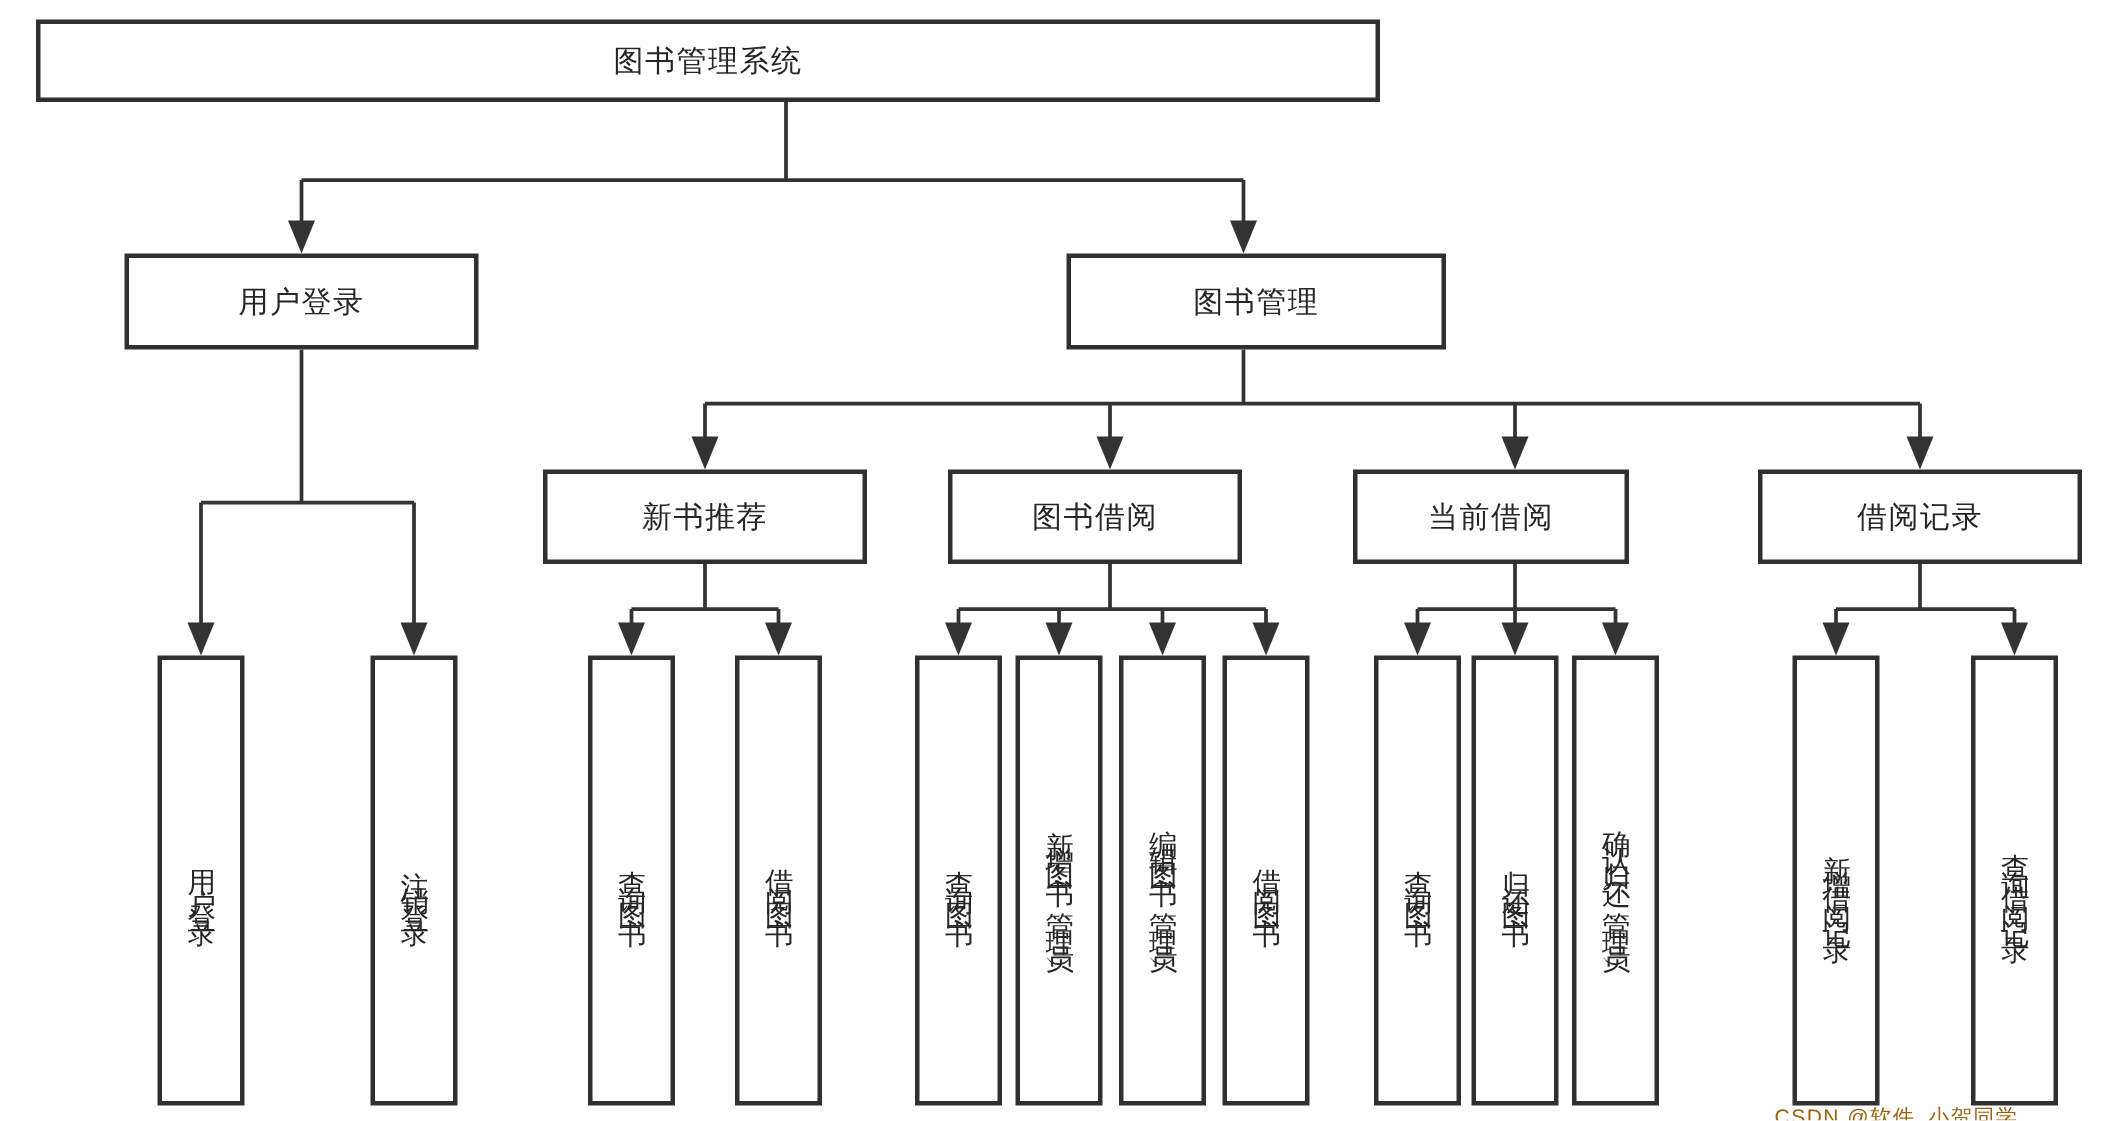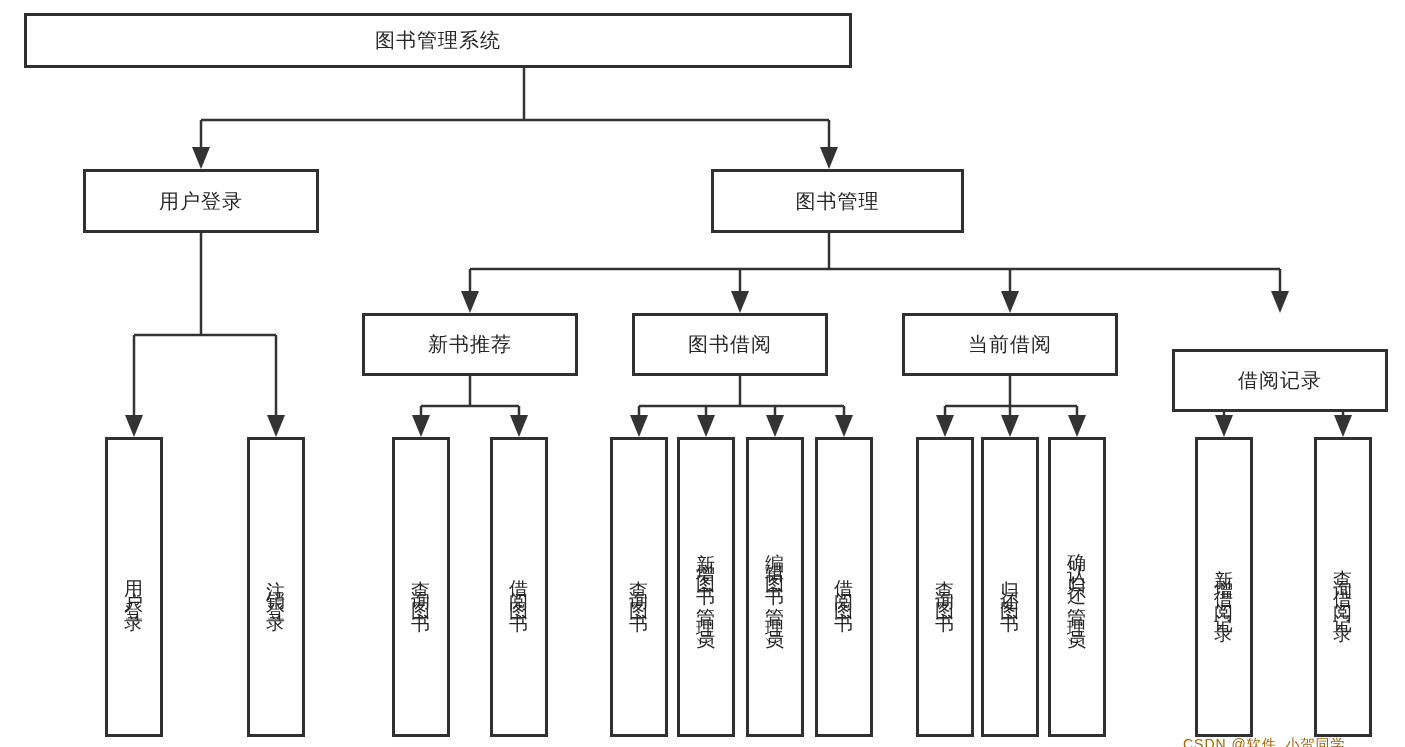--- a/index.html
+++ b/index.html
@@ -114,29 +114,29 @@
       <polygon points="1068,415 1086,415 1077,437"></polygon>
 
       <line x1="1224" y1="406" x2="1343" y2="406"></line>
       <line x1="1224" y1="406" x2="1224" y2="416"></line>
       <line x1="1343" y1="406" x2="1343" y2="416"></line>
       <polygon points="1215,415 1233,415 1224,437"></polygon>
       <polygon points="1334,415 1352,415 1343,437"></polygon>
     </g>
   </svg>
 
-  <div class="box" style="left:24px; top:13px; width:828px; height:55px;">图书管理系统</div>
+  <div class="box" style="left:24px; top:13px; width:896px; height:55px;">图书管理系统</div>
 
   <div class="box" style="left:83px; top:169px; width:236px; height:64px;">用户登录</div>
   <div class="box" style="left:711px; top:169px; width:253px; height:64px;">图书管理</div>
 
   <div class="box" style="left:362px; top:313px; width:216px; height:63px;text-align:right;">新书推荐</div>
   <div class="box" style="left:632px; top:313px; width:196px; height:63px;">图书借阅</div>
-  <div class="box" style="left:902px; top:313px; width:216px; height:63px;">当前借阅</div>
-  <div class="box" style="left:1172px; top:313px; width:216px; height:63px;margin-top:36px;">借阅记录</div>
+  <div class="box" style="left:902px; top:313px; width:184px; height:63px;">当前借阅</div>
+  <div class="box" style="left:1172px; top:313px; width:216px; height:63px;">借阅记录</div>
 
   <div class="box leaf" style="left:105px; top:437px; width:58px; height:300px;">用户登录</div>
   <div class="box leaf" style="left:247px; top:437px; width:58px; height:300px;">注销登录</div>
 
   <div class="box leaf" style="left:392px; top:437px; width:58px; height:300px;">查询图书</div>
   <div class="box leaf" style="left:490px; top:437px; width:58px; height:300px;">借阅图书</div>
 
   <div class="box leaf" style="left:610px; top:437px; width:58px; height:300px;">查询图书</div>
   <div class="box leaf" style="left:677px; top:437px; width:58px; height:300px;">新增图书（管理员）</div>
   <div class="box leaf" style="left:746px; top:437px; width:58px; height:300px;">编辑图书（管理员）</div>

